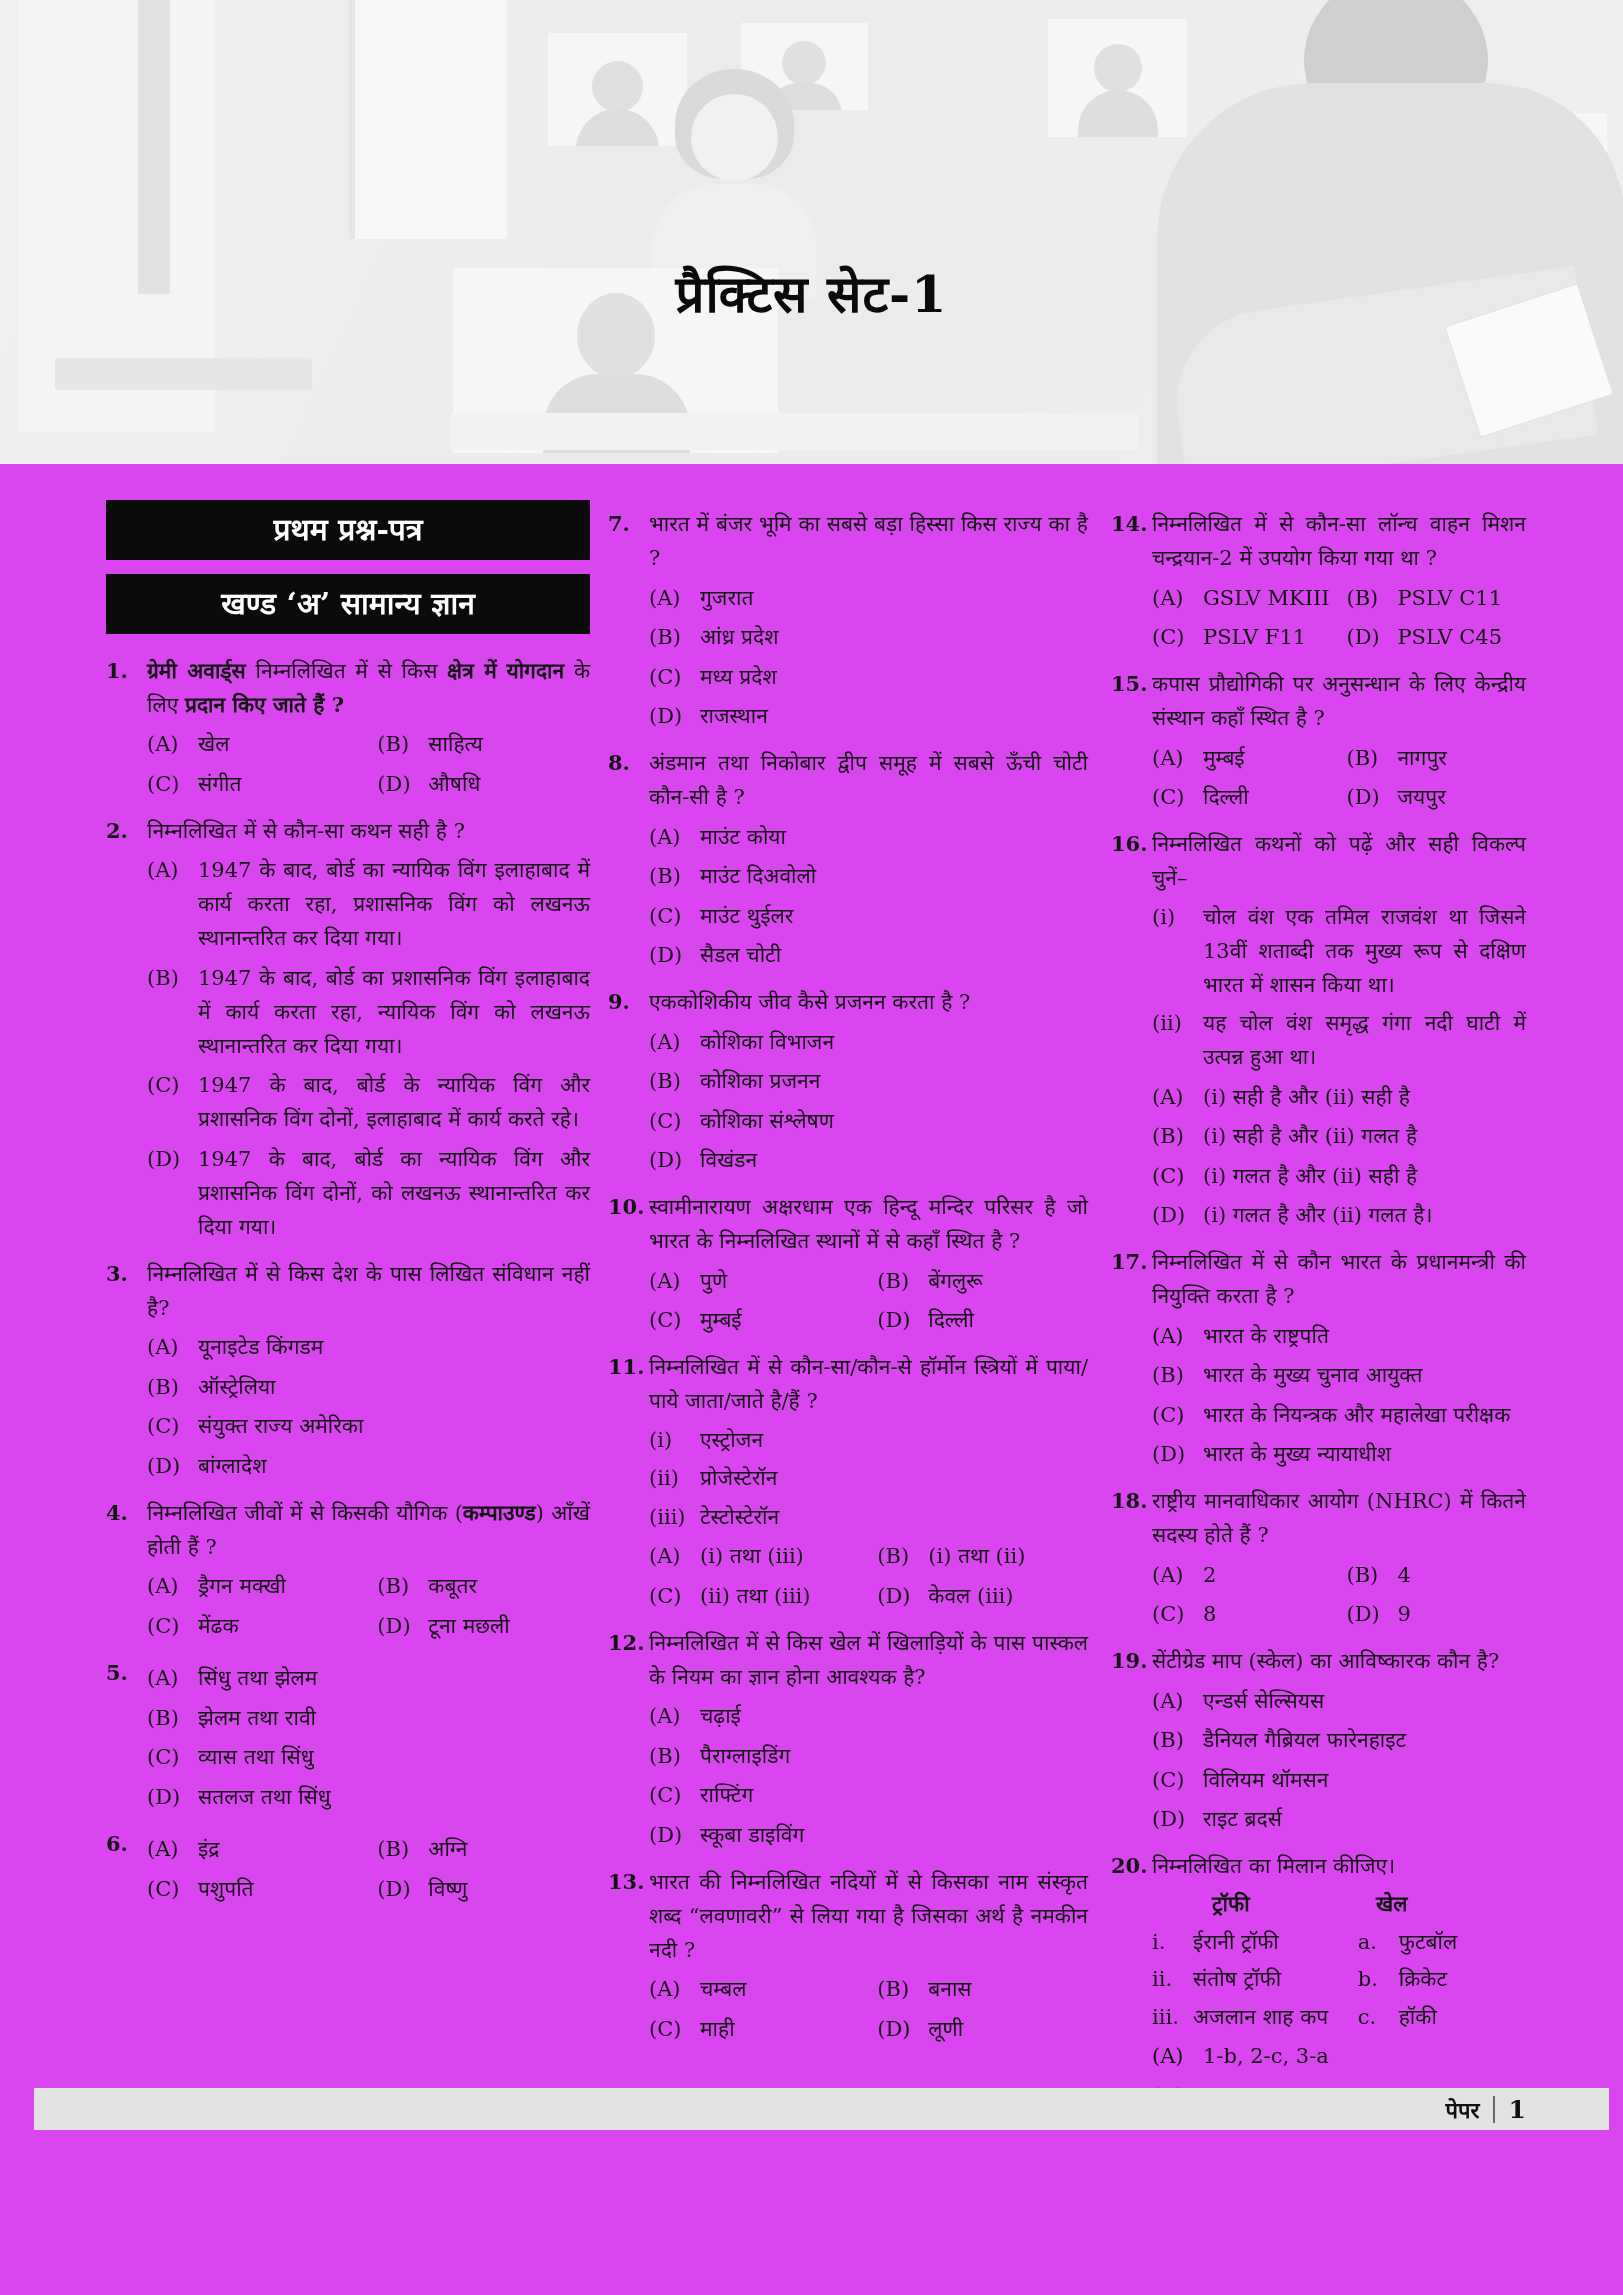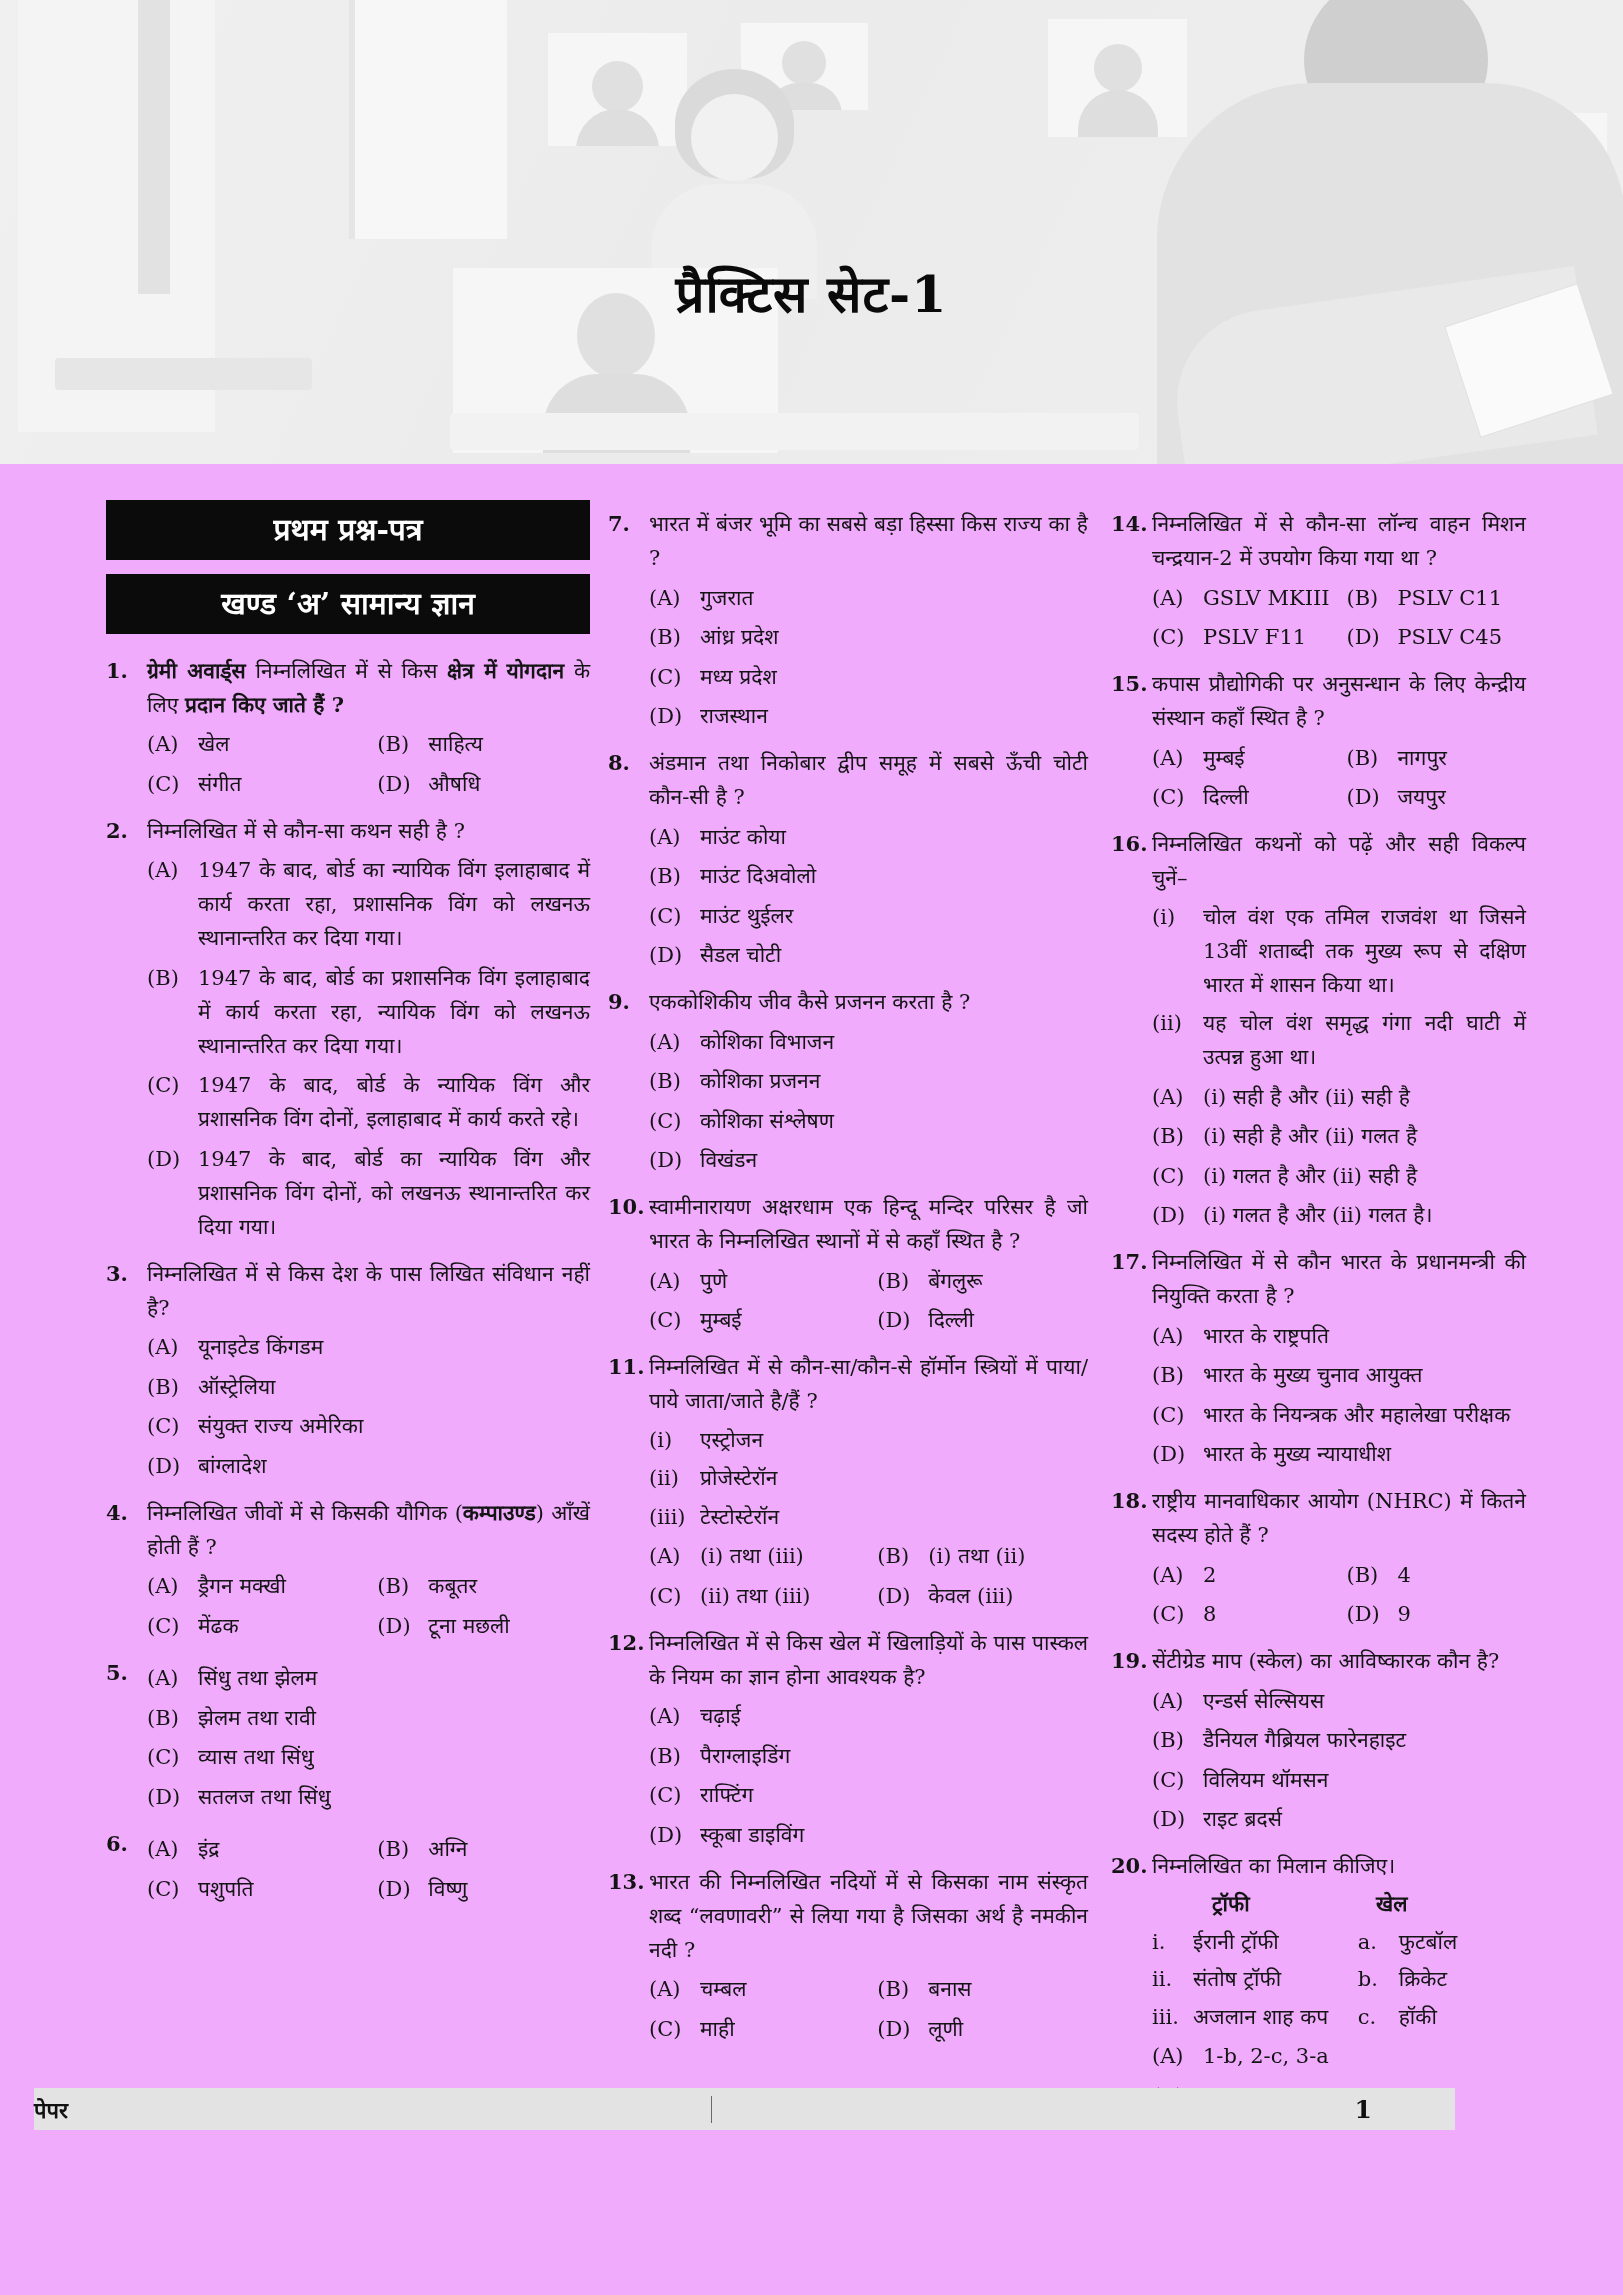--- a/index.html
+++ b/index.html
@@ -1,16 +1,16 @@
 <!DOCTYPE html>
 <html style="font-size:7.3px"><head>
 <meta charset="utf-8">
 <style>
   html,body{margin:0;padding:0;background:#fff;}
-  .page{position:relative;width:1623px;height:2295px;background:#f0abfc;overflow:hidden;
+  .page{position:relative;width:1623px;height:2295px;background:#d946ef;overflow:hidden;
         font-family:"DejaVu Serif","Liberation Serif",serif;color:#161616;}
   
   .header{position:absolute;top:0;left:0;width:1623px;height:464px;overflow:hidden;
           background:linear-gradient(115deg,#f0f0f0 0%,#ebebeb 45%,#efefef 100%);}
   .hs{position:absolute;}
   .panelA{left:18.4px;top:0;width:197px;height:432px;background:#f4f4f4;}
   .panelB{left:138px;top:0;width:32px;height:294px;background:#e2e2e2;}
   .panelC{left:349px;top:0;width:152px;height:239px;background:#f7f7f7;border-left:6.4px solid #e5e5e5;}
   .deskA{left:55px;top:358px;width:257px;height:32px;background:#e6e6e6;border-radius:3.7px;}
   .deskB{left:450px;top:413px;width:689px;height:37px;background:#f2f2f2;border-radius:4.6px;}
@@ -59,22 +59,22 @@
   .slabel{flex:0 0 51px;}
   .stext{flex:1;min-width:0;}
   .match{margin-top:3.7px;}
   .match-head{display:grid;grid-template-columns:55% 45%;font-weight:bold;}
   .match-head span:first-child{padding-left:60px;}
   .match-head span:last-child{padding-left:18.4px;}
   .match-row{display:grid;grid-template-columns:55% 45%;margin-top:3.7px;}
   .mcell{display:flex;min-width:0;}
   .mlabel{flex:0 0 41px;}
   
-  .footer{position:absolute;left:34px;top:2088px;width:1421px;height:42px;background:#e3e3e3;
-          display:flex;align-items:center;justify-content:space-between;box-sizing:border-box;padding-right:83px;}
+  .footer{position:absolute;left:34px;top:2088px;width:1575px;height:42px;background:#e3e3e3;
+          display:flex;align-items:center;justify-content:flex-end;box-sizing:border-box;padding-right:83px;}
   .flabel{font-size:22px;font-weight:bold;color:#111;}
   .fdiv{width:1.4px;height:27px;background:#6a6a6a;margin:0 13.8px;}
   .fnum{font-size:25px;font-weight:bold;color:#111;}
 </style>
 </head>
 <body>
 
 <div class="page">
 
   <div class="header">

